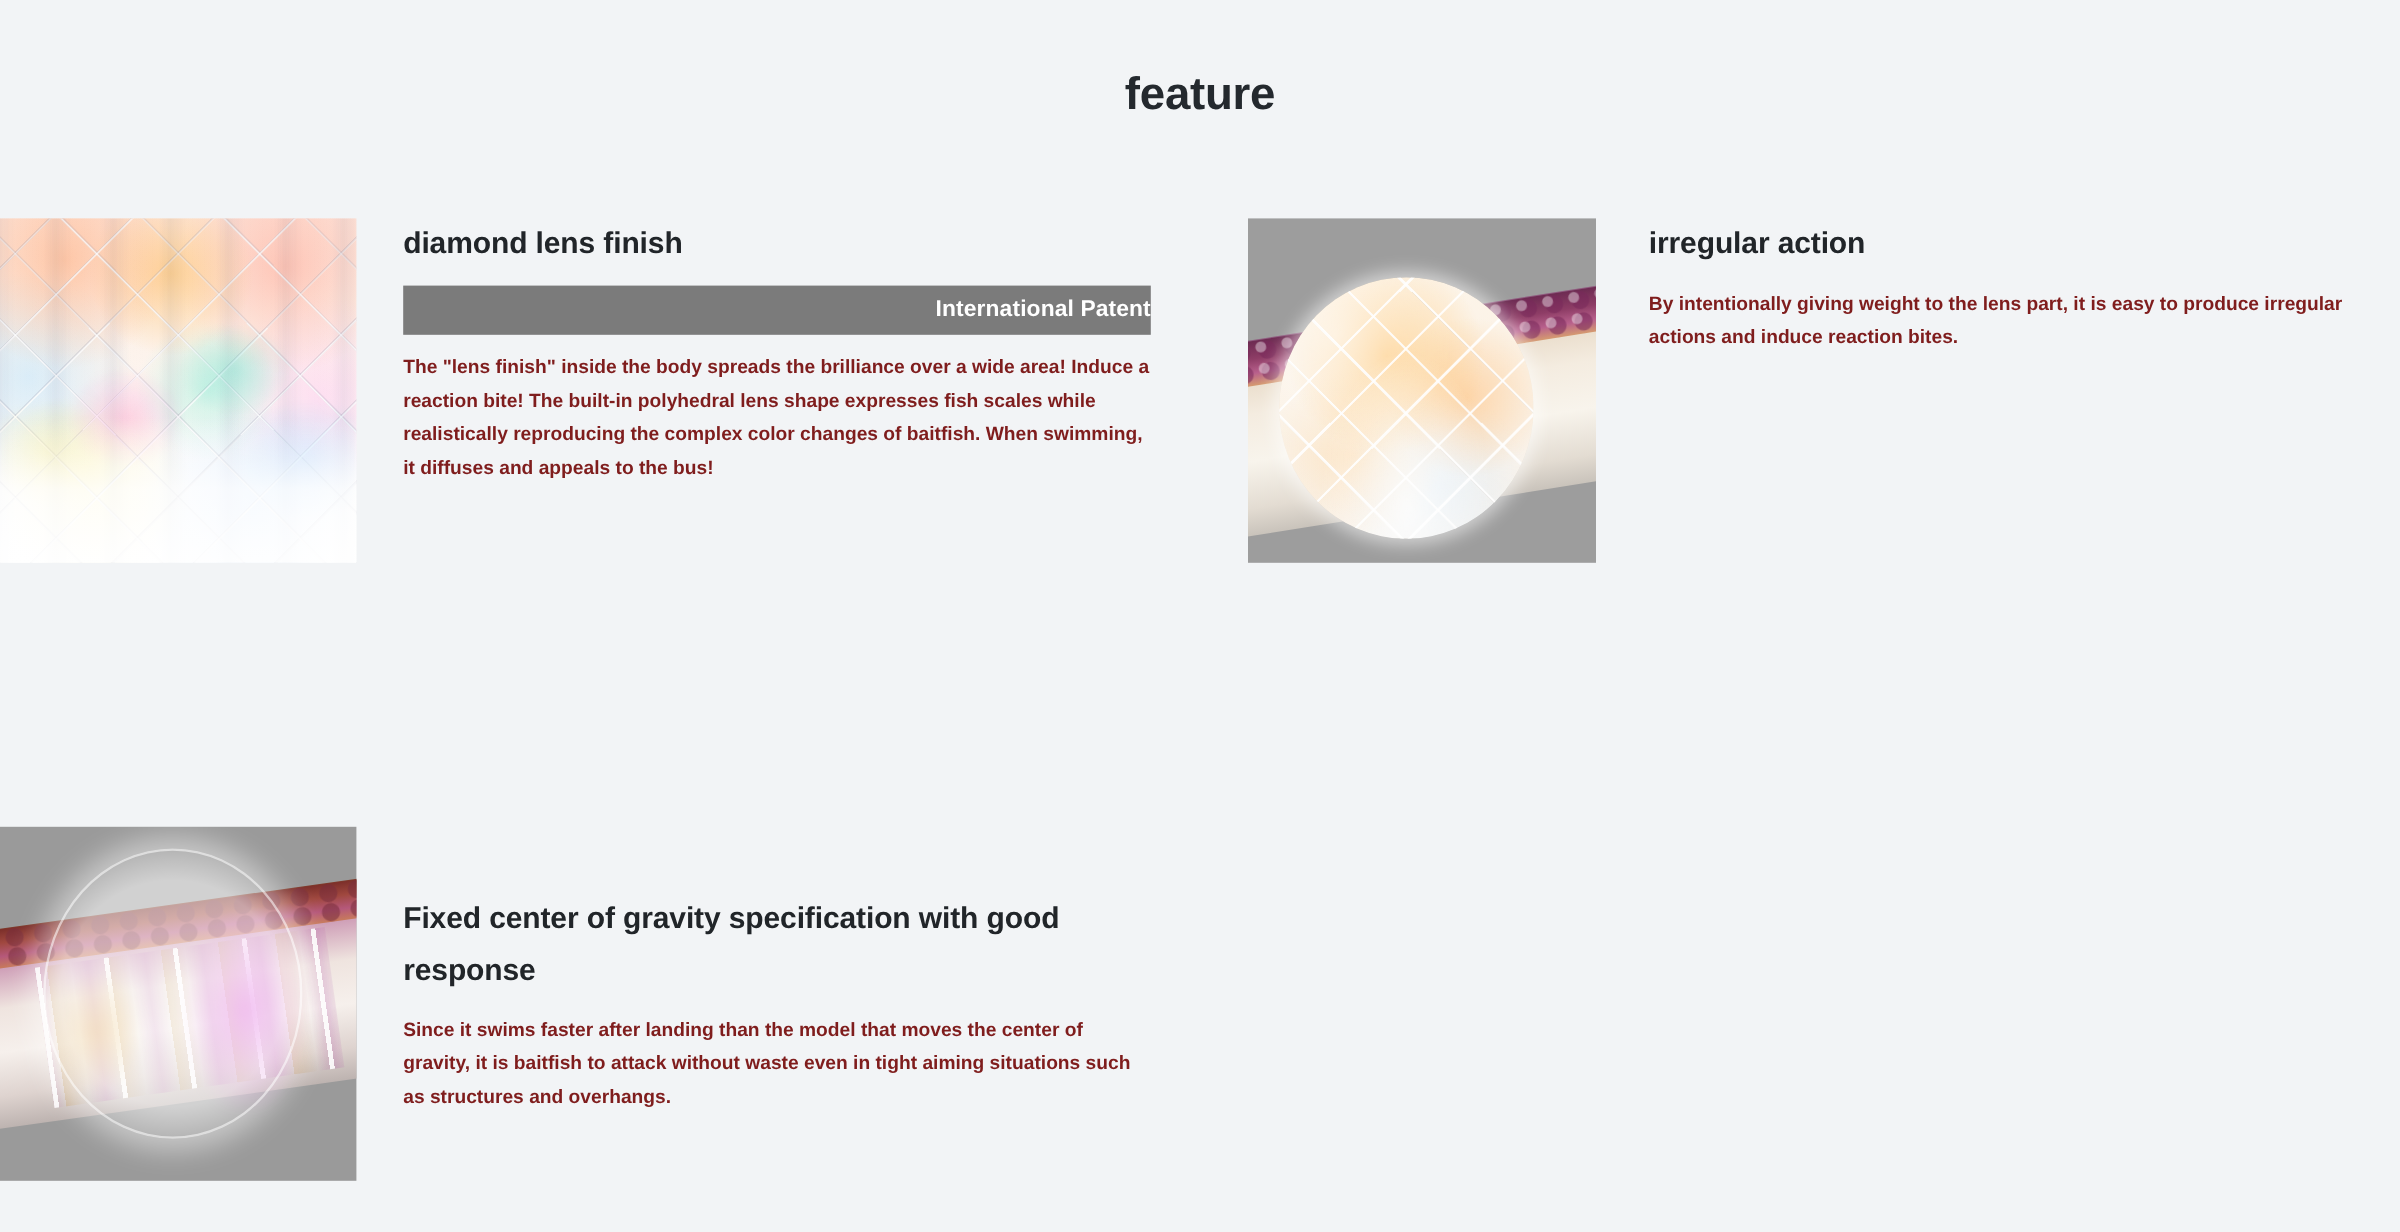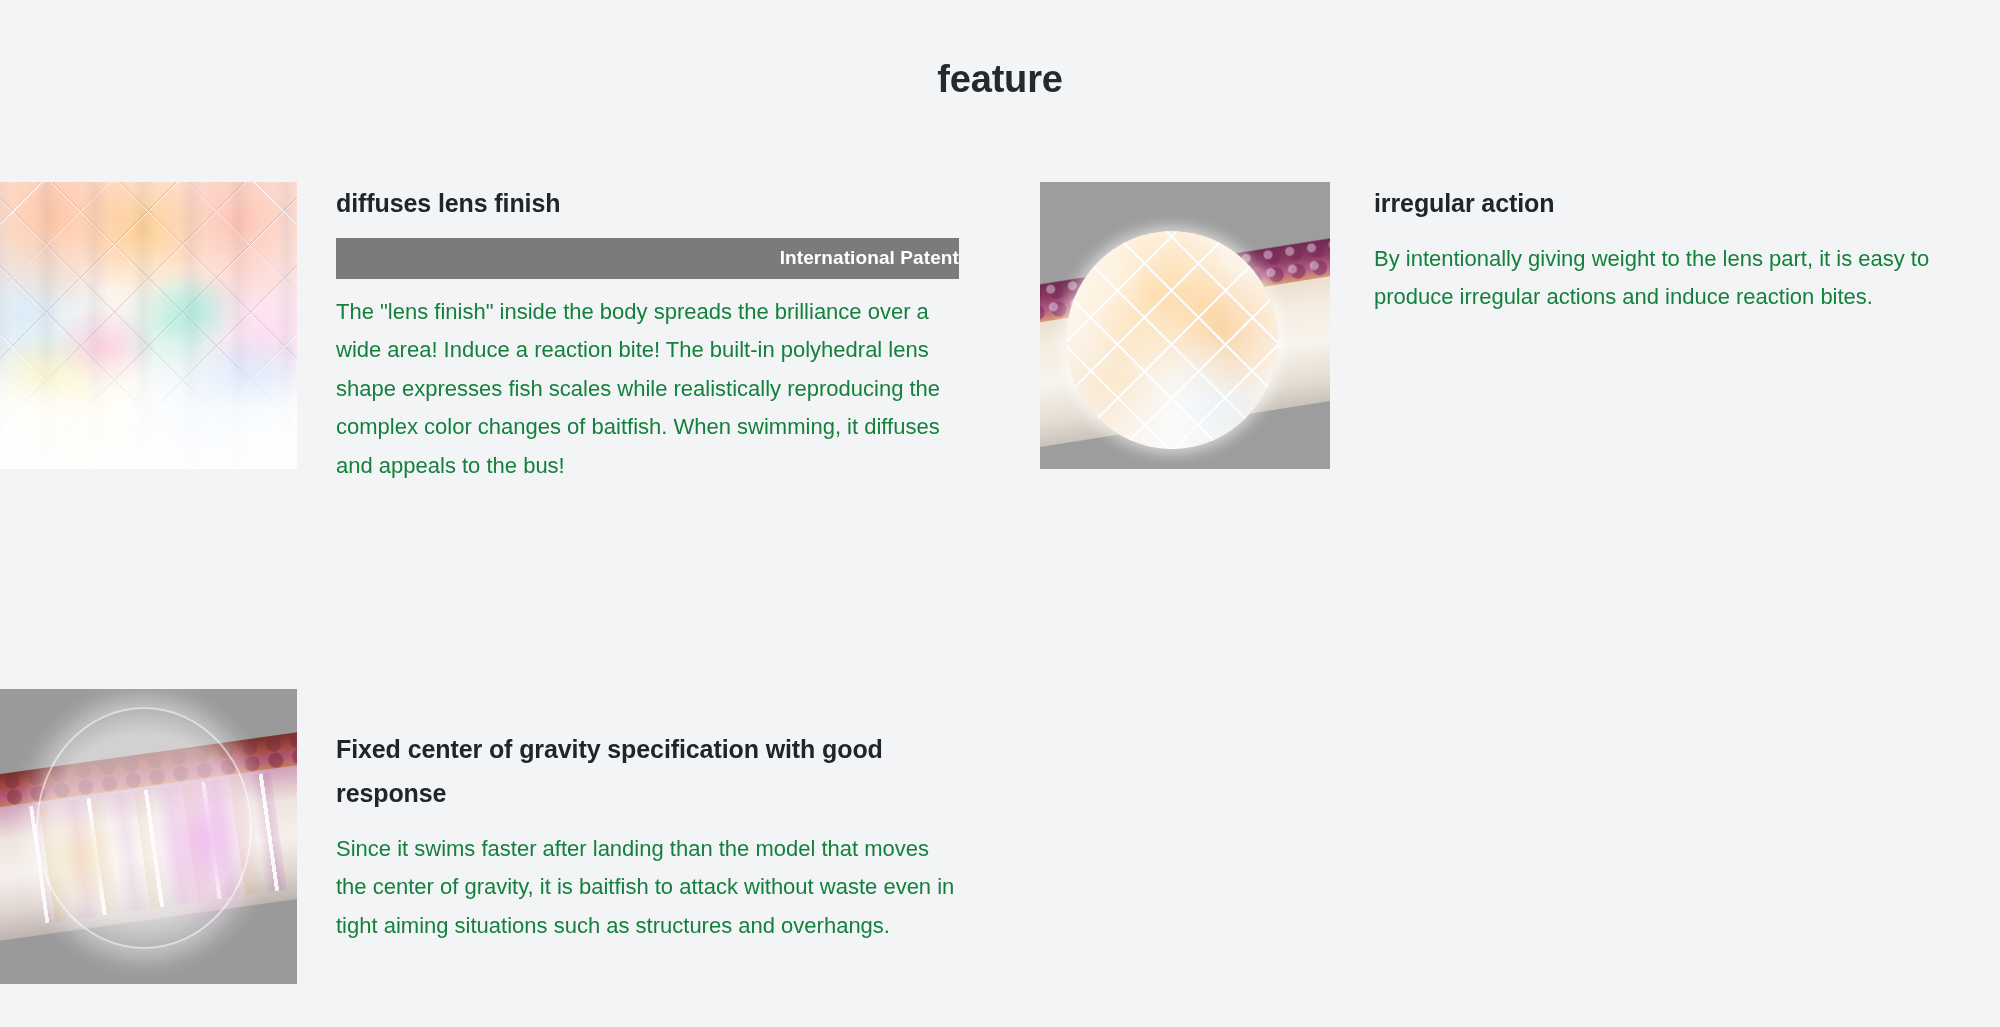--- a/index.html
+++ b/index.html
@@ -81,26 +81,27 @@
     font-size: 19px;
     font-weight: bold;
     text-align: right;
     padding: 9px 0 10px 0;
     width: 623px;
     box-sizing: border-box;
     letter-spacing: 0.1px;
   }
 
   .f-body {
-    font-size: 22px;
-    color: #15803d;
+    font-size: 16px;
+    color: #7f1d1d;
     line-height: 1.75;
     margin: 0;
     padding: 0;
     max-width: 624px;
+    font-weight: bold;
   }
   .f-body.tight-top { margin-top: 14px; }
   .feature-b .f-body { max-width: 608px; }
 
   
   .img-diamond {
     background:
       radial-gradient(circle at 18% 12%, rgba(255,170,120,0.55), rgba(255,170,120,0) 26%),
       radial-gradient(circle at 48% 16%, rgba(255,196,110,0.65), rgba(255,196,110,0) 24%),
       radial-gradient(circle at 80% 14%, rgba(255,160,140,0.5), rgba(255,160,140,0) 26%),
@@ -321,21 +322,21 @@
   <div class="feature feature-a">
 
     <div class="thumb img-diamond">
       <div class="facets"></div>
       <div class="facets-shade"></div>
       <div class="prism-blobs"></div>
       <div class="glare-band"></div>
     </div>
 
     <div class="text-col">
-      <h3 class="f-title">diffuses lens finish</h3>
+      <h3 class="f-title">diamond lens finish</h3>
       <div class="badge">International Patent</div>
       <p class="f-body tight-top">The "lens finish" inside the body spreads the brilliance over a wide area! Induce a reaction bite! The built-in polyhedral lens shape expresses fish scales while realistically reproducing the complex color changes of baitfish. When swimming, it diffuses and appeals to the bus!</p>
     </div>
   </div>
 
   <div class="feature feature-b">
 
     <div class="thumb img-lure-lens">
       <div class="lure-body-2"></div>
       <div class="scale-band-2"></div>

